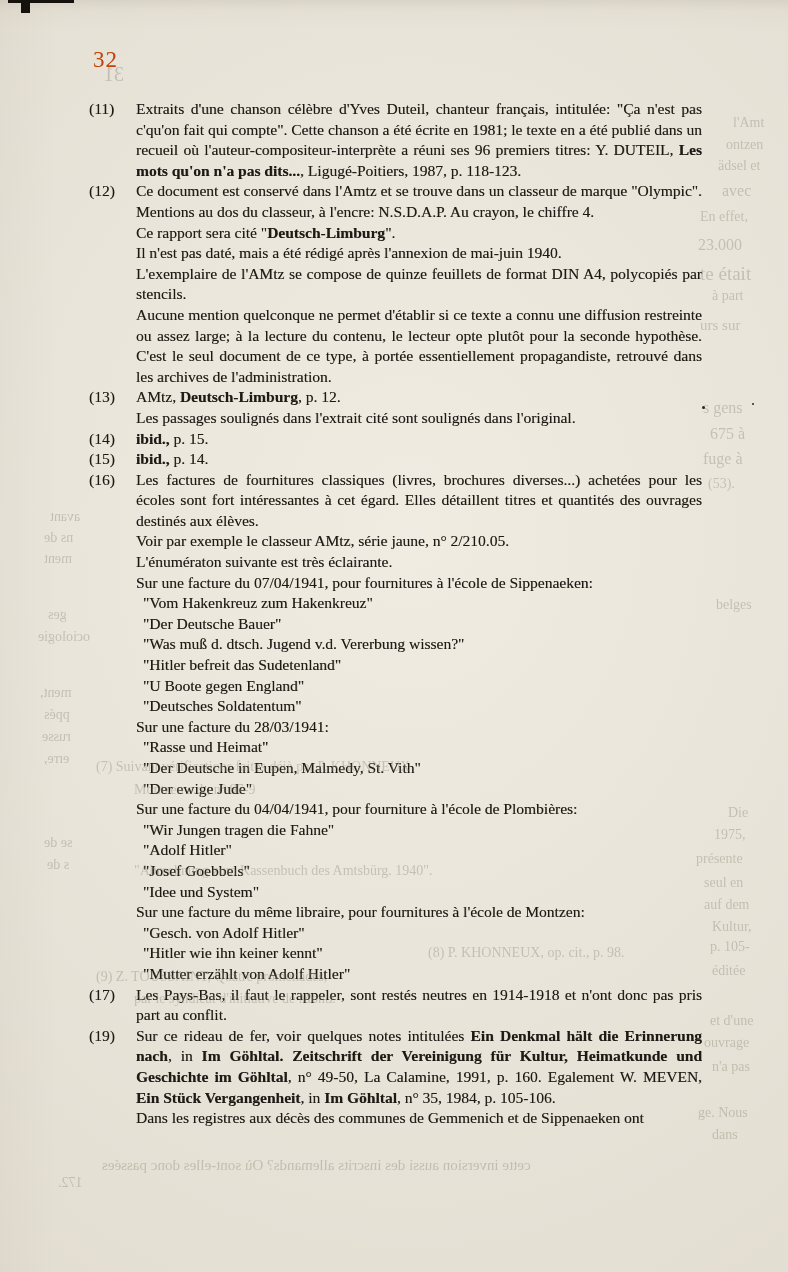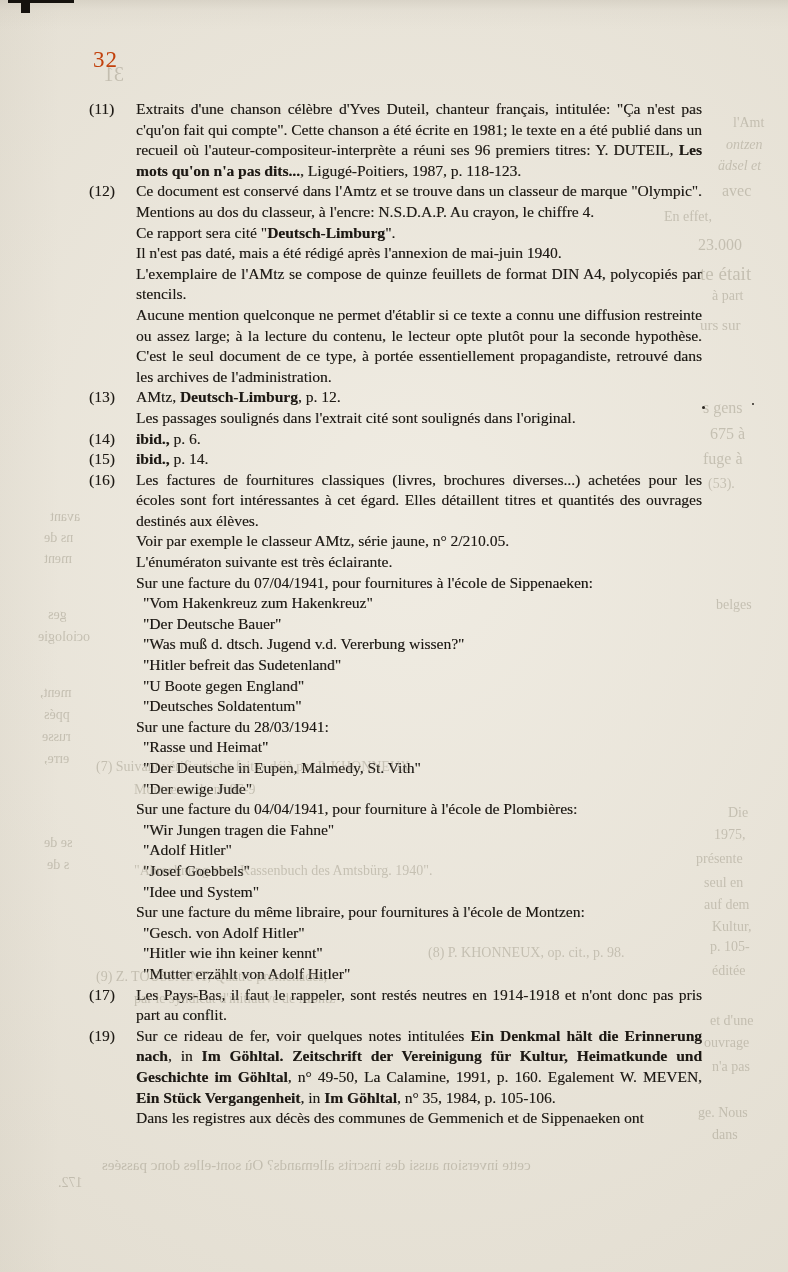--- a/index.html
+++ b/index.html
@@ -67,21 +67,21 @@
     <div class="fn">
       <div class="fn-num">(13)</div>
       <div class="fn-body">
         <p><span>AMtz, </span><span class="b">Deutsch-Limburg</span><span>, p. 12.</span></p>
         <p><span>Les passages soulignés dans l'extrait cité sont soulignés dans l'original.</span></p>
       </div>
     </div>
     <div class="fn">
       <div class="fn-num">(14)</div>
       <div class="fn-body">
-        <p><span class="b">ibid.,</span><span> p. 6.</span></p>
+        <p><span class="b">ibid.,</span><span> p. 15.</span></p>
       </div>
     </div>
     <div class="fn">
       <div class="fn-num">(15)</div>
       <div class="fn-body">
         <p><span class="b">ibid.,</span><span> p. 14.</span></p>
       </div>
     </div>
     <div class="fn">
       <div class="fn-num">(16)</div>
@@ -122,24 +122,24 @@
       <div class="fn-body">
         <p><span>Sur ce rideau de fer, voir quelques notes intitulées </span><span class="b">Ein Denkmal hält die Erinnerung nach</span><span>, in </span><span class="b">Im Göhltal. Zeitschrift der Vereinigung für Kultur, Heimatkunde und Geschichte im Göhltal</span><span>, n° 49-50, La Calamine, 1991, p. 160. Egalement W. MEVEN, </span><span class="b">Ein Stück Vergangenheit</span><span>, in </span><span class="b">Im Göhltal</span><span>, n° 35, 1984, p. 105-106.</span></p>
         <p><span>Dans les registres aux décès des communes de Gemmenich et de Sippenaeken ont</span></p>
       </div>
     </div>
   </div>
 
 <div id="scan-artifacts">
     <span class="bleed m" style="left: 104px; top: 64px; font-size: 20px;">31</span>
     <span class="bleed" style="left: 733px; top: 116px;">l'Amt</span>
-    <span class="bleed" style="left: 726px; top: 138px; font-style: italic;">ontzen</span>
-    <span class="bleed" style="left: 718px; top: 159px; font-style: italic;">ädsel et</span>
+    <span class="bleed" style="left: 726px; top: 138px;">ontzen</span>
+    <span class="bleed" style="left: 718px; top: 159px;">ädsel et</span>
     <span class="bleed" style="left: 722px; top: 183px; font-size: 16px;">avec</span>
-    <span class="bleed" style="left: 664px; top: 210px;">En effet,</span>
+    <span class="bleed" style="left: 700px; top: 210px;">En effet,</span>
     <span class="bleed" style="left: 698px; top: 237px; font-size: 16px;">23.000</span>
     <span class="bleed" style="left: 700px; top: 264px; font-size: 19px;">te était</span>
     <span class="bleed" style="left: 712px; top: 289px;">à part</span>
     <span class="bleed" style="left: 700px; top: 318px; font-size: 15px;">urs sur</span>
     <span class="bleed" style="left: 703px; top: 400px; font-size: 16px;">s gens</span>
     <span class="bleed" style="left: 710px; top: 426px; font-size: 16px;">675 à</span>
     <span class="bleed" style="left: 703px; top: 451px; font-size: 16px;">fuge à</span>
     <span class="bleed" style="left: 708px; top: 477px;">(53).</span>
     <span class="bleed m" style="left: 50px; top: 510px;">avant</span>
     <span class="bleed m" style="left: 44px; top: 531px;">ns de</span>

